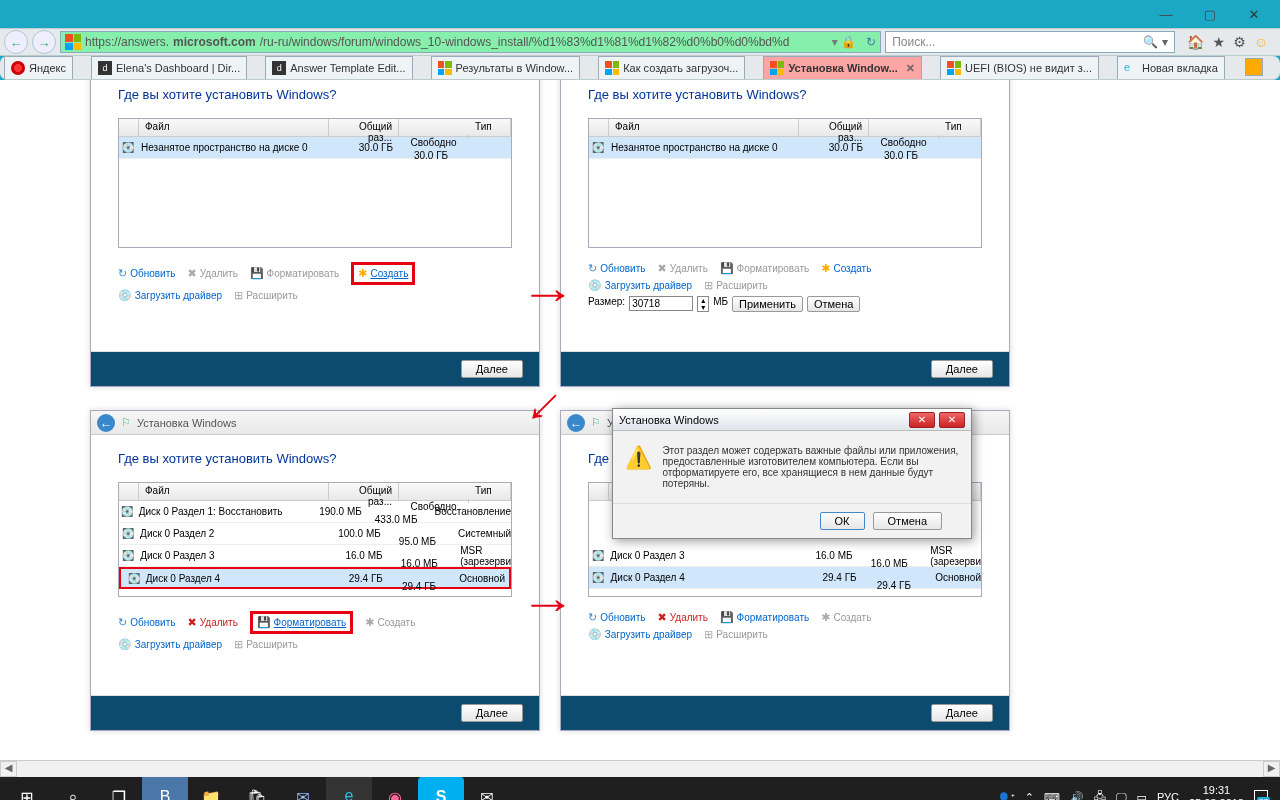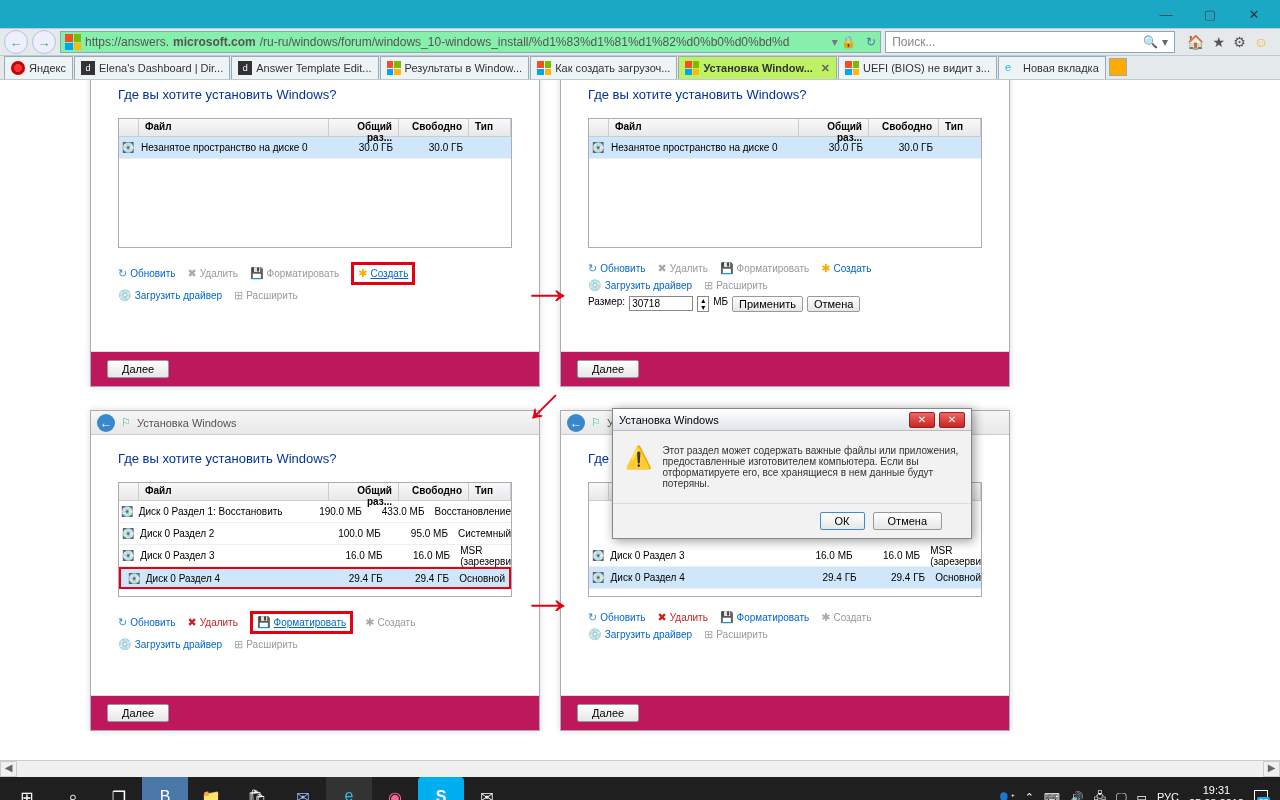--- a/index.html
+++ b/index.html
@@ -13,59 +13,59 @@
 
 .chrome { height: 28px; background: #e5e9ec; border-top: 1px solid #bcc; border-bottom: 1px solid #bcc; display: flex; align-items: center; padding: 0 4px; gap: 4px; }
 .nav-btn { width: 24px; height: 24px; border: 1px solid #a9c8d6; border-radius: 50%; display: flex; align-items: center; justify-content: center; color: #3a6; font-size: 13px; background: #eef; }
 .addr { flex: 1; height: 22px; border: 1px solid #8ab; background: #86efac; display: flex; align-items: center; padding: 0 4px; gap: 4px; font-size: 12px; color: #555; overflow:hidden;}
 .search { width: 290px; height: 22px; border: 1px solid #8ab; background: #fff; display: flex; align-items: center; padding: 0 6px; font-size: 12px; color: #888; justify-content: space-between;}
 .chrome .icons { display: flex; gap: 8px; padding: 0 8px; color: #555; font-size: 14px; }
 .winlogo { width:16px; height:16px; display:grid; grid-template-columns:1fr 1fr; grid-template-rows:1fr 1fr; gap:1px;}
 .winlogo span:nth-child(1){background:#f25022}.winlogo span:nth-child(2){background:#7fba00}.winlogo span:nth-child(3){background:#00a4ef}.winlogo span:nth-child(4){background:#ffb900}
 
 
-.tabstrip { height: 24px; background: #e5e9ec; border-bottom: 1px solid #bcc; display: flex; align-items: stretch; padding-left: 4px; gap: 1px; }
+.tabstrip { height: 24px; background: #e5e9ec; border-bottom: 1px solid #bcc; display: flex; align-items: stretch; padding-left: 4px; gap: 18px; border-radius: 7px; }
 .tab { border: 1px solid #9ab; border-bottom: none; background: #eef3f6; display: flex; align-items: center; padding: 0 6px; gap: 4px; font-size: 11px; color: #333; max-width: 160px; overflow: hidden; white-space: nowrap; }
-.tab.active { background: #bef264; font-weight: 600; justify-content: center; }
+.tab.active { background: #fca5a5; font-weight: 600; justify-content: center; }
 .tab .x { margin-left: 4px; color: #666; }
 .tab .ico { width: 14px; height: 14px; flex-shrink: 0; }
 .ya { display:inline-block; width:14px;height:14px; border-radius:50%; background:radial-gradient(circle,#f33 40%, #c00 41%); position:relative;}
 
 
 .content { height: 680px; background: #fff; overflow: hidden; position: relative; }
 .content-inner { position: relative; width: 100%; height: 100%; }
 
 
 .dlg { position: absolute; width: 450px; background: #efefef; border: 1px solid #aab; box-shadow: 0 0 6px rgba(0,0,0,.15); }
 .dlg-title { height: 24px; background: linear-gradient(#f6f6f6,#e8e8e8); border-bottom: 1px solid #ccc; display: flex; align-items: center; padding: 0 6px; gap: 6px; font-size: 11px; color: #555; }
 .dlg-title .back { width: 18px; height: 18px; border-radius: 50%; background: #3a88cc; color: #fff; display:flex;align-items:center;justify-content:center;font-size:12px;}
 .dlg-title .flag { color: #4b8; font-size: 11px; }
 .dlg-body { padding: 16px 27px 10px; background: #fff; min-height: 260px; }
 .dlg-body.top { min-height: 280px; }
 .dlg h3 { font-weight: normal; font-size: 13px; color: #003399; margin-bottom: 16px; }
 .grid { border: 1px solid #aab; height: 130px; background: #fff; }
 .grid-head { display: flex; background: linear-gradient(#f9f9f9,#e8e8e8); border-bottom: 1px solid #ccc; font-size: 10px; height: 18px; }
-.grid-head div { border-right: 1px solid #ccc; padding: 2px 6px; font-weight: bold; }
+.grid-head div { border-right: 1px solid #ccc; padding: 2px 6px; }
 .grid-row { display: flex; height: 22px; align-items: center; font-size: 10px; border-bottom: 1px solid #eee; }
 .grid-row.sel { background: #cfe6fb; }
 .grid-row .diskicon { width: 20px; display:flex; justify-content:center; color:#888; }
 .col-name { width: 190px; padding-left: 2px; }
 .col-sz { width: 70px; text-align: right; padding-right: 6px; }
-.col-free { width: 70px; text-align: right; padding-right: 6px; }
+.col-free { width: 70px; text-align: center; padding-right: 6px; margin-top: 16px; }
 .col-type { flex: 1; padding-left: 4px; }
 
 .tools { display: flex; flex-wrap: wrap; gap: 4px 12px; margin-top: 14px; font-size: 10px; }
 .tool { display: flex; align-items: center; gap: 3px; color: #0066cc; cursor: pointer; }
 .tool.dis { color: #999; }
 .tool .ic { color: #3a88cc; font-size: 11px; }
 .tool.dis .ic { color: #aaa; }
 
 .highlight-red { border: 3px solid #e60012; padding: 2px 4px; }
 
-.dlg-foot { border-top: 1px solid #ddd; padding: 8px 16px; display: flex; background: #be185d; }
+.dlg-foot { border-top: 1px solid #ddd; padding: 8px 16px; display: flex; justify-content: flex-end; background: #0c4a6e; }
 .btn-std { border: 1px solid #999; background: linear-gradient(#fff,#e6e6e6); padding: 2px 14px; font-size: 11px; border-radius: 2px; }
 
 .size-row { display:flex; align-items:flex-start; gap:4px; font-size:10px; margin-top:0;}
 .size-row input { width: 64px; border: 1px solid #888; padding:1px 2px; font-size:10px;}
 .size-row .spin { border:1px solid #888; width:12px; font-size:8px; text-align:center; line-height:7px;}
 
 
 .popup { position: absolute; width: 360px; border: 1px solid #888; background: #f2f2f2; box-shadow: 2px 2px 10px rgba(0,0,0,.4); z-index: 5; }
 .popup-title { height: 22px; background:linear-gradient(#fff,#dfe5eb); border-bottom:1px solid #bbb; padding:0 6px; font-size:11px; display:flex; align-items:center; justify-content:space-between;}
 .popup-title .xbtn { width:26px; height:16px; background:linear-gradient(#e66,#c22); border:1px solid #922; border-radius:2px; color:#fff; font-size:10px; text-align:center; line-height:14px;}

